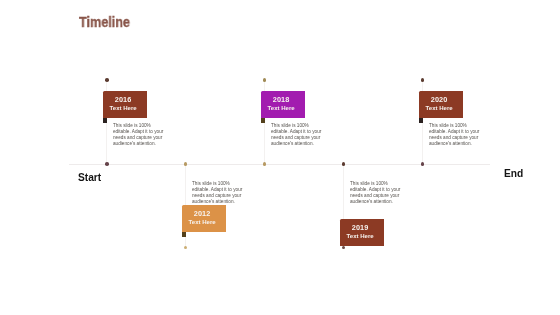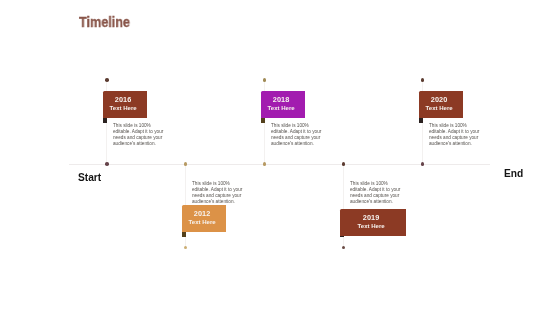--- a/index.html
+++ b/index.html
@@ -82,21 +82,21 @@
       <div class="th">Text Here</div>
     </div>
     <div class="body-text" style="left: 271px; top: 122.6px; color: rgb(85, 81, 77);">This slide is 100% editable.  Adapt it to your needs and capture your audience's attention.</div>
   </div>
 
   <div class="milestone">
     <div class="vline" style="left: 343.2px; top: 164.2px; height: 83.4px; background: rgb(243, 241, 240);"></div>
     <div class="dot outer-dot" style="left: 341.9px; top: 245.8px; background: rgb(107, 75, 69);"></div>
     <div class="dot axis-dot" style="left: 341.9px; top: 162.4px; background: rgb(92, 60, 49);"></div>
     <div class="tail" style="left: 340px; top: 231.7px; background: rgb(43, 34, 32);"></div>
-    <div class="flag" style="left: 340px; top: 209px; background: rgb(140, 58, 36); padding-left: 22px;">
+    <div class="flag" style="left: 340px; top: 219px; background: rgb(140, 58, 36);">
       <div class="yr">2019</div>
       <div class="th">Text Here</div>
     </div>
     <div class="body-text" style="left: 350px; top: 180.7px; color: rgb(85, 81, 77);">This slide is 100% editable.  Adapt it to your needs and capture your audience's attention.</div>
   </div>
 
   <div class="milestone">
     <div class="vline" style="left: 422.2px; top: 79.8px; height: 84.4px; background: rgb(243, 241, 240);"></div>
     <div class="dot outer-dot" style="left: 420.9px; top: 78px; background: rgb(92, 60, 49);"></div>
     <div class="dot axis-dot" style="left: 420.9px; top: 162.4px; background: rgb(102, 68, 74);"></div>

